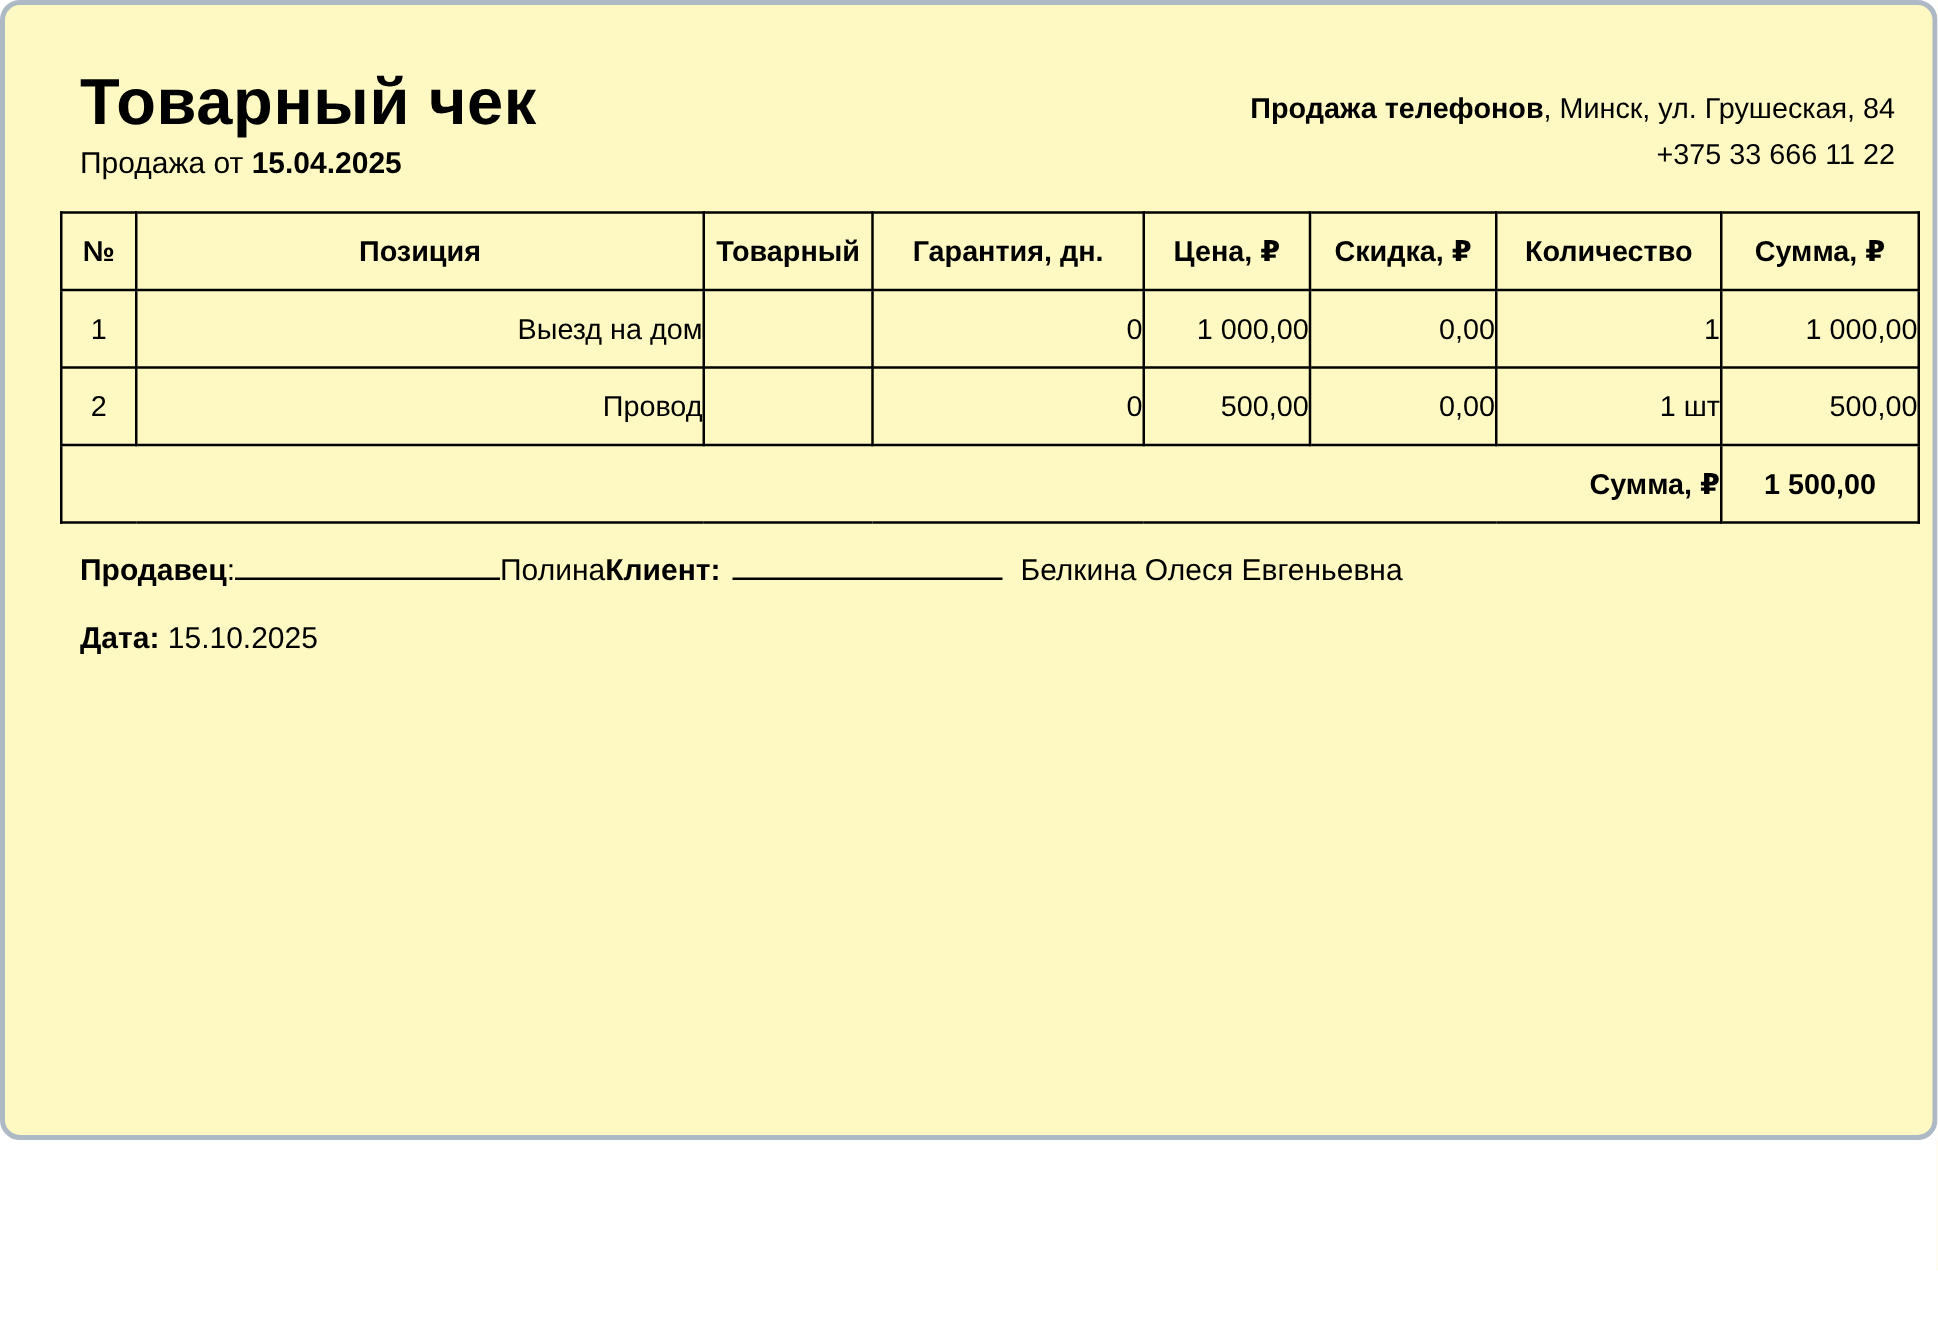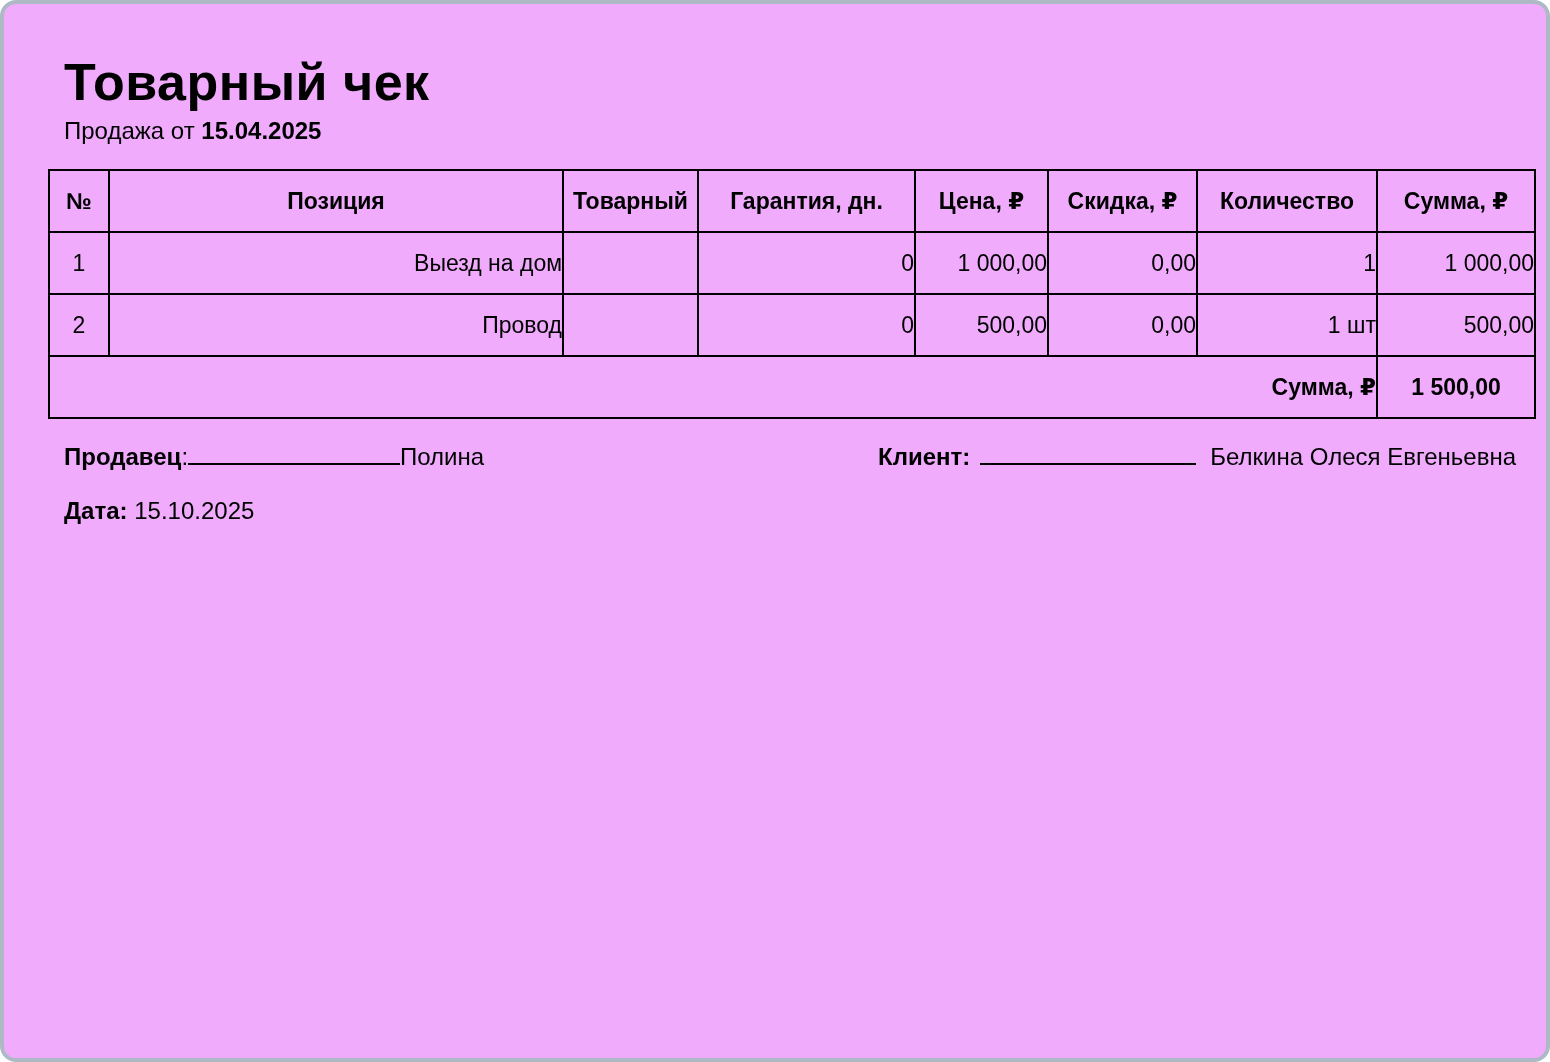--- a/index.html
+++ b/index.html
@@ -1,21 +1,21 @@
 <!DOCTYPE html>
 <html><head>
 <meta charset="utf-8">
 <style>
   * { box-sizing: border-box; }
   html, body { margin: 0; padding: 0; background: #ffffff; }
   .page {
     position: relative;
     width: 1550px;
-    height: 1062px;
-    background: #f0abfc;
+    height: 912px;
+    background: #fef9c3;
     border: 4px solid #aeb9c6;
     border-radius: 16px;
     overflow: hidden;
     font-family: "Liberation Sans", "DejaVu Sans", sans-serif;
     color: #000000;
   }
   .header {
     display: flex;
     justify-content: space-between;
     align-items: flex-start;
@@ -56,25 +56,24 @@
     white-space: nowrap;
   }
   table.receipt th { font-weight: bold; text-align: center; }
   th.al-left, td.al-left { text-align: right; padding-left: 18px; }
   td.al-center { text-align: center; }
   td.al-right { text-align: right; padding-right: 15px; }
   td.total-label { text-align: right; padding-right: 15px; font-weight: bold; }
   td.total-value { text-align: center; font-weight: bold; }
   .signatures {
     display: flex;
-    justify-content: space-between;
+    justify-content: flex-start;
     align-items: baseline;
     margin: 24px 30px 0 60px;
     font-size: 24px;
-    gap: 44px;
   }
   .sig-label { font-weight: bold; }
   .sig-line {
     display: inline-block;
     border-bottom: 2px solid #000;
     height: 1px;
   }
   .seller-block .sig-line { width: 212px; }
   .client-block .sig-line { width: 216px; margin: 0 14px 0 10px; }
   .date-line {
@@ -85,20 +84,24 @@
 </style>
 </head>
 <body>
 
 <div class="page">
 
   <div class="header">
     <div class="header-left">
       <h1 class="doc-title">Товарный чек</h1>
       <div class="subtitle"><span>Продажа от </span><b>15.04.2025</b></div>
+    </div>
+    <div class="store-info">
+      <div><b>Продажа телефонов</b><span>, Минск, ул. Грушеская, 84</span></div>
+      <div>+375 33 666 11 22</div>
     </div>
   </div>
 
   <table class="receipt">
     <colgroup>
       <col style="width:60px">
         <col style="width:454px">
         <col style="width:135px">
         <col style="width:217px">
       <col style="width:133px">

